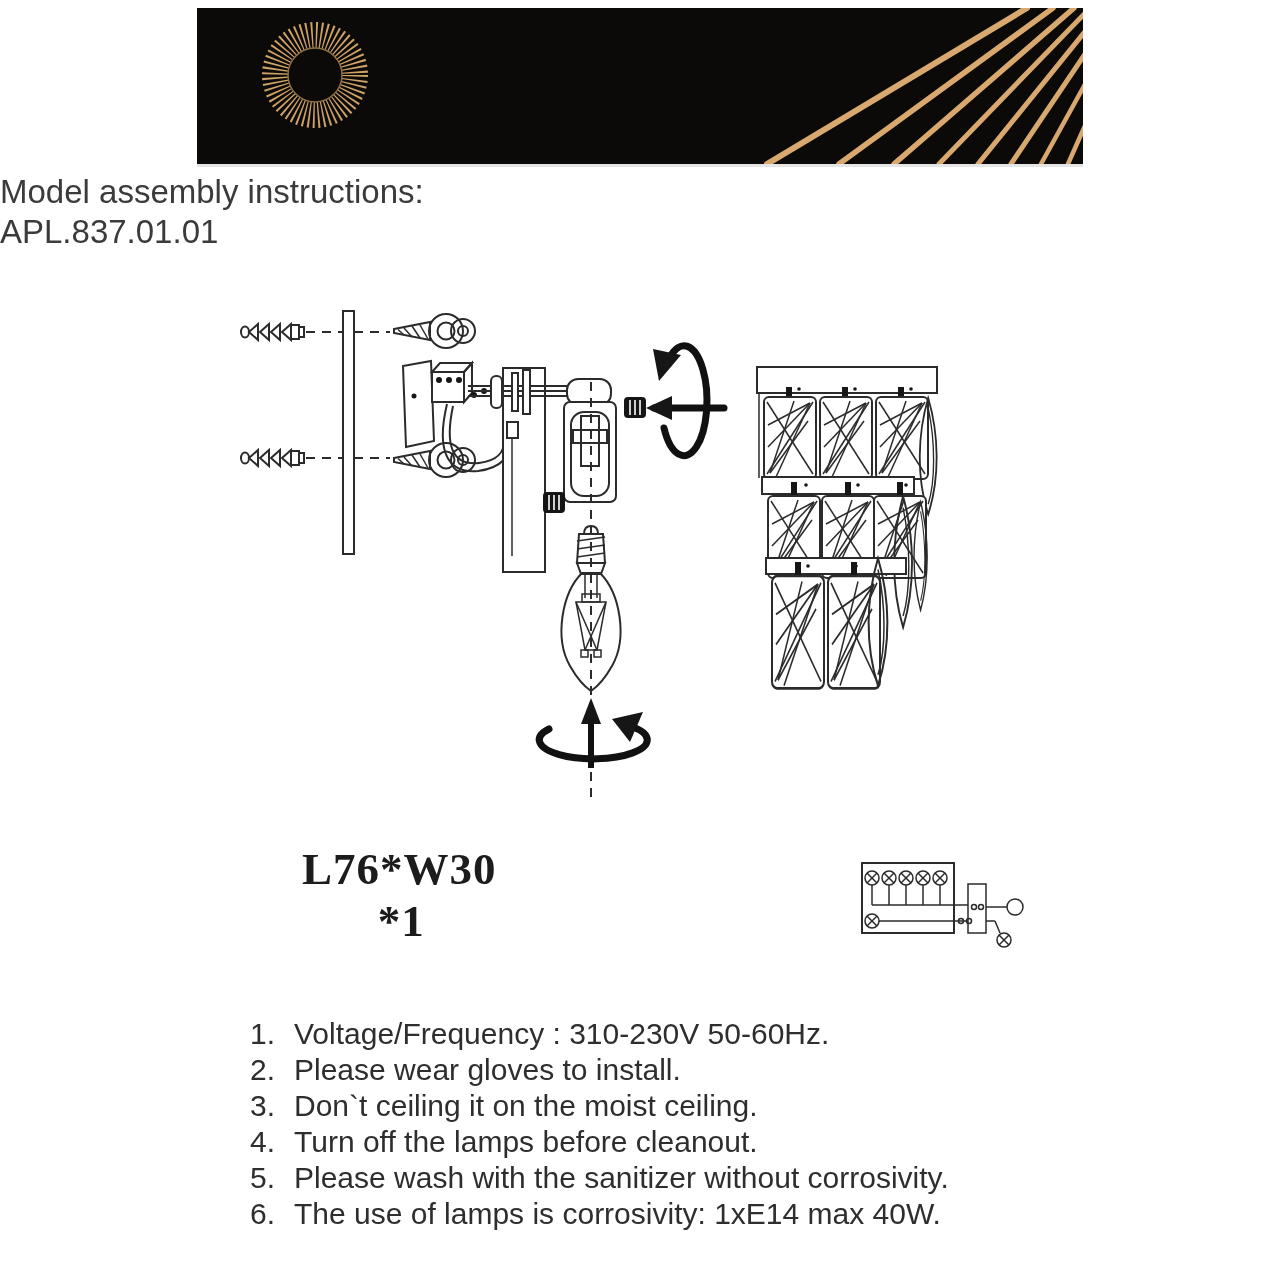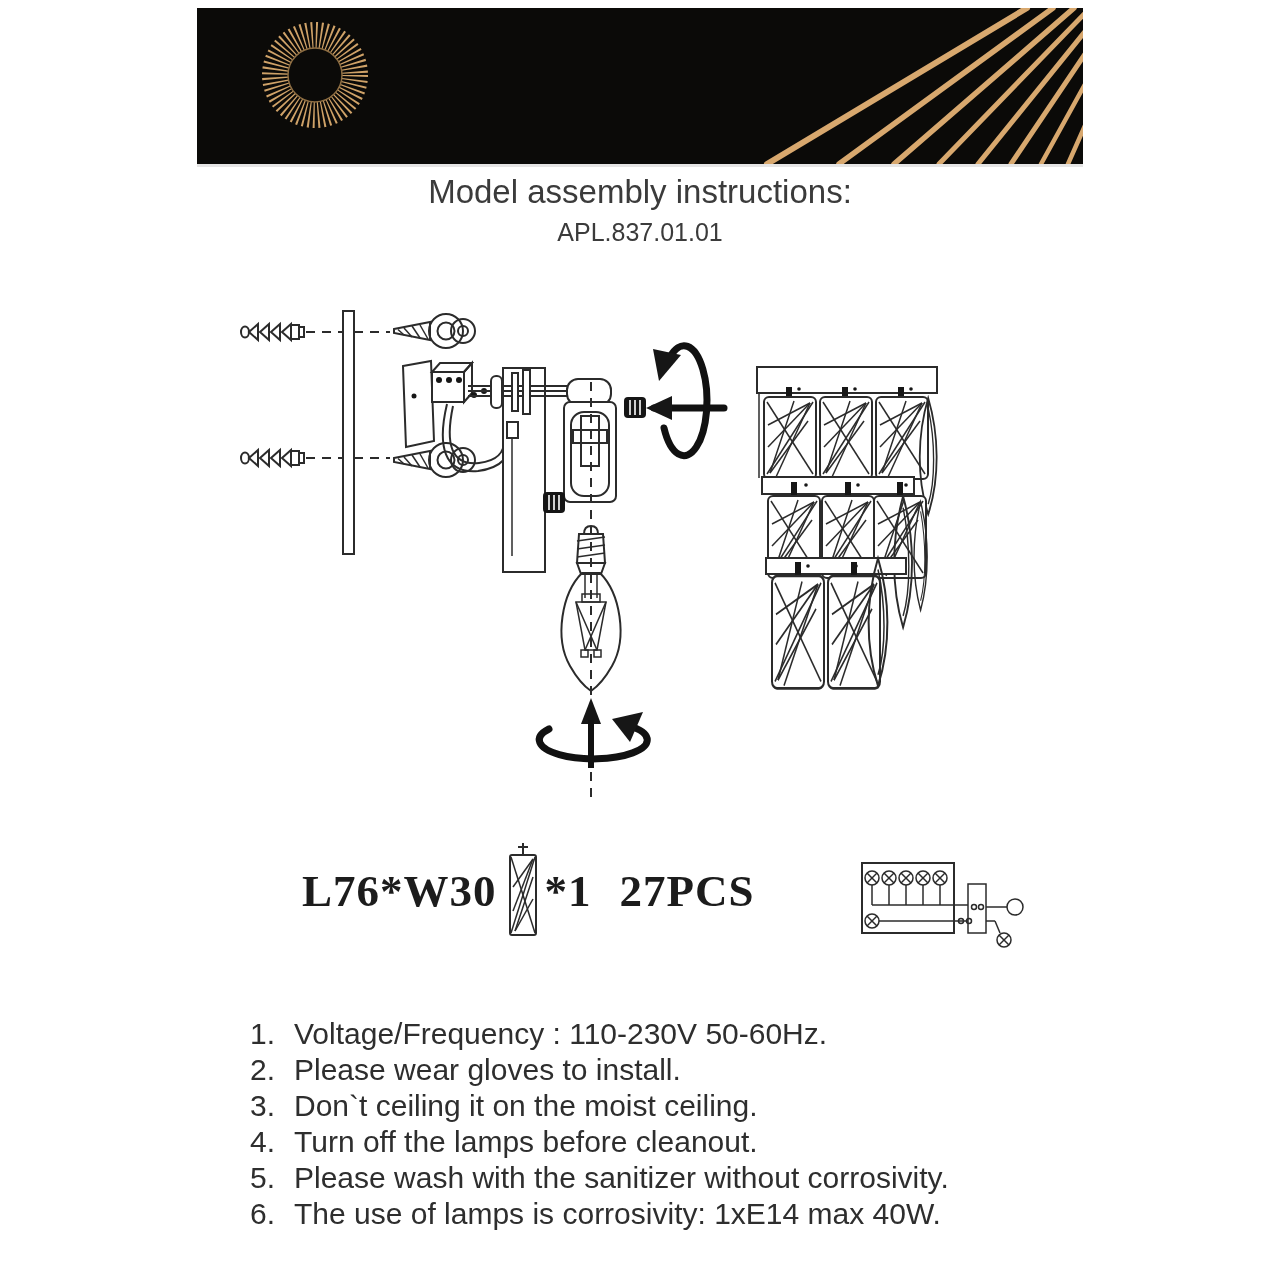--- a/index.html
+++ b/index.html
@@ -8,32 +8,32 @@
 
   
   #banner{position:absolute;left:197px;top:8px;width:886px;height:156px;background:#0b0a08;
           box-shadow:0 3px 0 rgba(0,0,0,0.10);}
   #logo{position:absolute;left:48px;top:-3px;width:140px;height:140px;}
   #wordmark{position:absolute;left:230px;top:42px;font-size:55px;font-weight:300;
             letter-spacing:2px;color:#d9b383;}
   #rays{position:absolute;left:0;top:0;width:886px;height:156px;}
 
   
-  #titleblock{position:absolute;left:0;top:172px;width:1280px;text-align:center;color:#3b3b3b;}
+  #titleblock{position:absolute;left:0;top:172px;width:1280px;text-align:left;color:#3b3b3b;}
   #titleblock .h{font-size:33px;line-height:40px;font-weight:400;}
-  #titleblock .m{font-size:25px;line-height:40px;font-weight:400;}
+  #titleblock .m{font-size:33px;line-height:40px;font-weight:400;}
 
   
   #assembly{position:absolute;left:220px;top:280px;}
   #wiring{position:absolute;left:855px;top:855px;}
 
   
   #partsline{position:absolute;left:302px;top:843px;height:96px;display:flex;align-items:center;
              font-family:"Liberation Serif",serif;font-weight:600;font-size:45px;color:#1c1c1c;
-             letter-spacing:1px;}
+             letter-spacing:1px;flex-direction:column;}
   #partsline .qty{margin-left:4px;}
   #partsline .pcs{margin-left:28px;}
   #crystal-ico{margin-left:8px;}
 
   
   #instructions{position:absolute;left:250px;top:1016px;width:840px;}
   .ins-row{display:flex;font-size:30px;line-height:36px;color:#2e2e2e;}
   .ins-row .num{width:44px;flex:0 0 44px;}
   .ins-row .txt{flex:1;}
 
@@ -259,21 +259,20 @@
       <g class="thin">
         <line x1="6" y1="14" x2="30" y2="90"></line>
         <line x1="30" y1="14" x2="6" y2="90"></line>
         <line x1="28" y1="16" x2="8" y2="44"></line>
         <line x1="28" y1="16" x2="8" y2="68"></line>
         <line x1="10" y1="88" x2="28" y2="56"></line>
         <line x1="10" y1="88" x2="28" y2="34"></line>
       </g>
     </svg>
     <span class="qty">*1</span>
-    <span class="pcs">27PCS</span>
   </div>
 
   <svg id="wiring" width="200" height="110" viewBox="0 0 200 110">
     <rect class="ln" x="7" y="8" width="92" height="70"></rect>
     <g class="thin">
       <circle cx="17" cy="23" r="7"></circle>
         <line x1="12" y1="18" x2="22" y2="28"></line>
         <line x1="12" y1="28" x2="22" y2="18"></line>
       <circle cx="34" cy="23" r="7"></circle>
         <line x1="29" y1="18" x2="39" y2="28"></line>
@@ -308,21 +307,21 @@
         <line x1="140" y1="66" x2="145" y2="78"></line>
       <circle cx="149" cy="85" r="7"></circle>
         <line x1="144" y1="80" x2="154" y2="90"></line>
         <line x1="144" y1="90" x2="154" y2="80"></line>
     </g>
   </svg>
 
   <div id="instructions">
     <div class="ins-row">
       <span class="num">1.</span>
-      <span class="txt">Voltage/Frequency : 110-230V 50-60Hz.</span>
+      <span class="txt">Voltage/Frequency : 310-230V 50-60Hz.</span>
     </div>
     <div class="ins-row">
       <span class="num">2.</span>
       <span class="txt">Please wear gloves to install.</span>
     </div>
     <div class="ins-row">
       <span class="num">3.</span>
       <span class="txt">Don`t ceiling it on the moist ceiling.</span>
     </div>
     <div class="ins-row">

